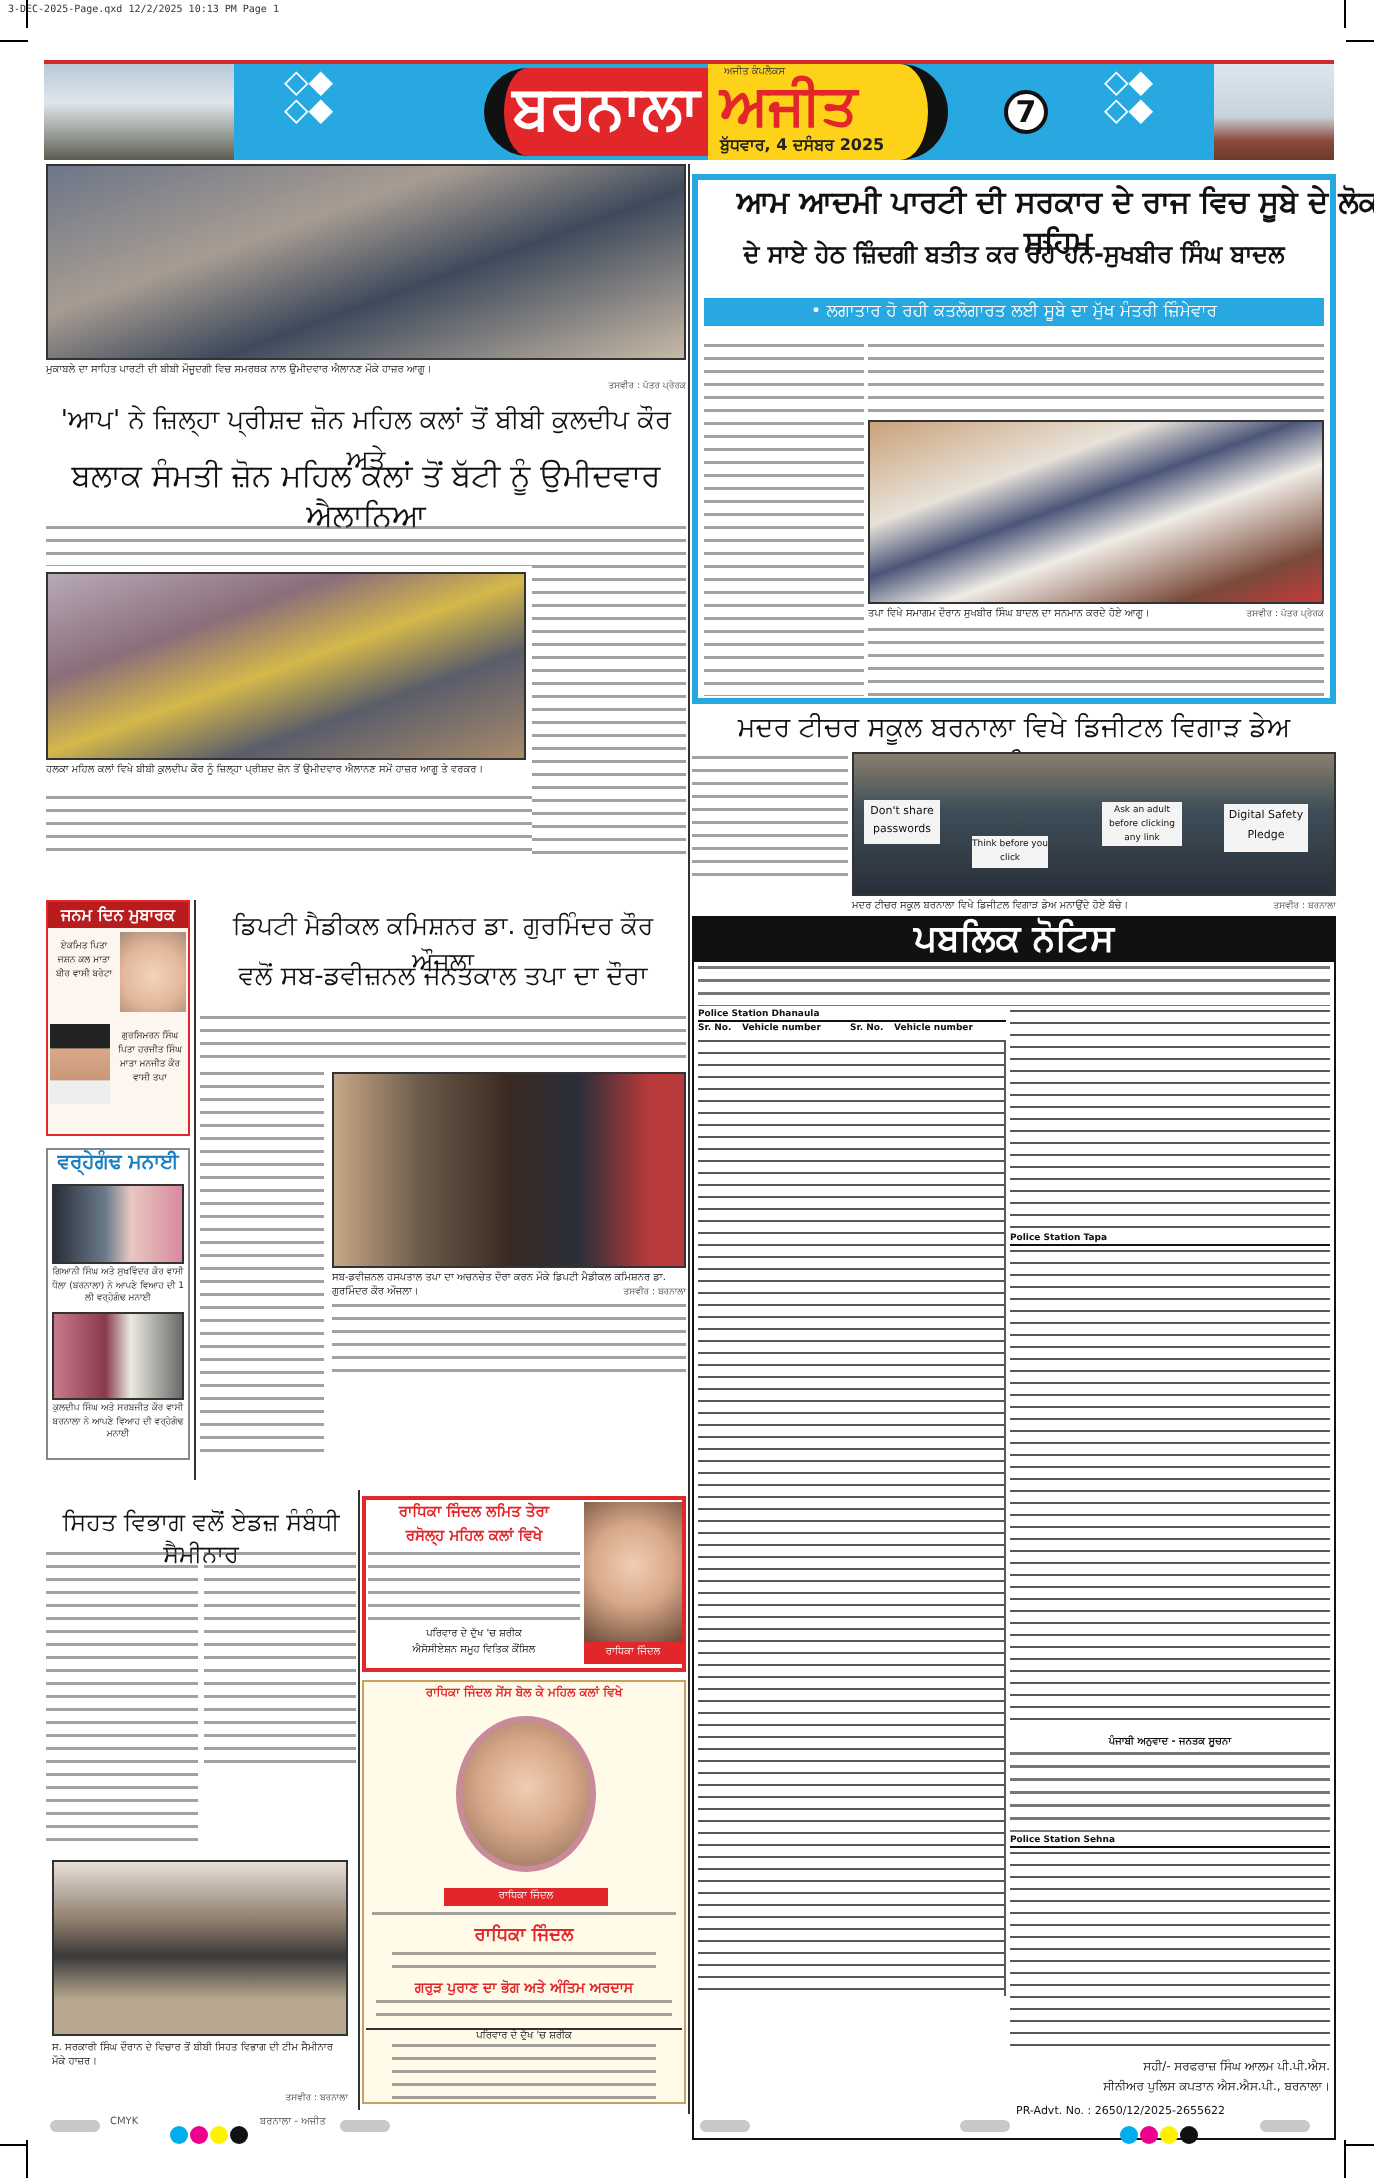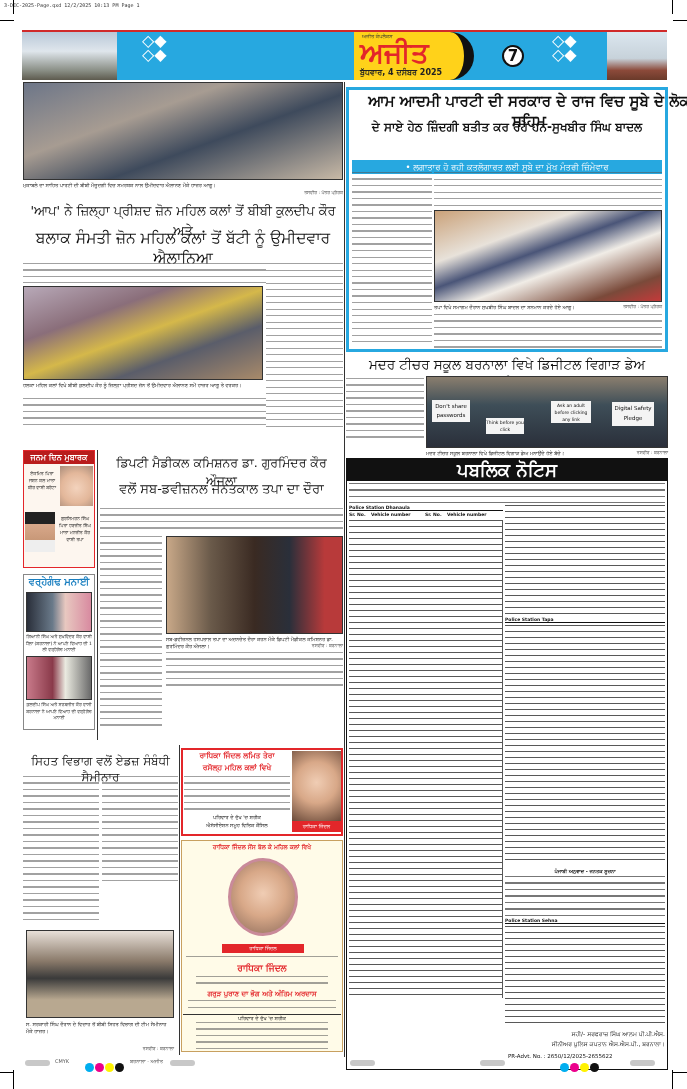--- a/index.html
+++ b/index.html
@@ -43,20 +43,21 @@
 <div class="abs crop" style="left:13px;top:1070px;width:1px;height:19px;"></div>
 <div class="abs crop" style="left:0;top:1072px;width:14px;height:1px;"></div>
 <div class="abs crop" style="left:672px;top:1070px;width:1px;height:19px;"></div>
 <div class="abs crop" style="left:673px;top:1072px;width:14px;height:1px;"></div>
 
 <div class="abs mast">
   <div class="abs mast-photo-l"></div>
   <div class="abs mast-blue"></div>
   <div class="abs diamonds" style="left:120px;top:2px;">◇◆<br>◇◆</div>
   <div class="abs diamonds" style="left:530px;top:2px;">◇◆<br>◇◆</div>
+  <div class="abs mast-red">ਬਰਨਾਲਾ</div>
   <div class="abs mast-yellow"></div>
   <div class="abs mast-kicker">ਅਜੀਤ ਕੰਪਲੈਕਸ</div>
   <div class="abs mast-title">ਅਜੀਤ</div>
   <div class="abs mast-date">ਬੁੱਧਵਾਰ, 4 ਦਸੰਬਰ 2025</div>
   <div class="abs mast-page">7</div>
   <div class="abs mast-photo-r"></div>
 </div>
 
 <div class="abs photo" style="left:23px;top:82px;width:320px;height:98px;"></div>
 <div class="abs cap" style="left:23px;top:182px;width:320px;">ਮੁਕਾਬਲੇ ਦਾ ਸਾਹਿਤ ਪਾਰਟੀ ਦੀ ਬੀਬੀ ਮੌਜੂਦਗੀ ਵਿਚ ਸਮਰਥਕ ਨਾਲ ਉਮੀਦਵਾਰ ਐਲਾਨਣ ਮੌਕੇ ਹਾਜ਼ਰ ਆਗੂ।</div>
@@ -66,21 +67,21 @@
 
 <div class="abs col-lines" style="left:23px;top:263px;width:243px;height:20px;"></div>
 <div class="abs photo" style="left:23px;top:286px;width:240px;height:94px;background:linear-gradient(160deg,#b8a9b8 0%,#8a6e7a 30%,#d5b84a 50%,#5a5d6a 70%,#a88a6a 100%);"></div>
 <div class="abs cap" style="left:23px;top:382px;width:243px;">ਹਲਕਾ ਮਹਿਲ ਕਲਾਂ ਵਿਖੇ ਬੀਬੀ ਕੁਲਦੀਪ ਕੌਰ ਨੂੰ ਜ਼ਿਲ੍ਹਾ ਪ੍ਰੀਸ਼ਦ ਜ਼ੋਨ ਤੋਂ ਉਮੀਦਵਾਰ ਐਲਾਨਣ ਸਮੇਂ ਹਾਜ਼ਰ ਆਗੂ ਤੇ ਵਰਕਰ।</div>
 <div class="abs col-lines" style="left:23px;top:398px;width:243px;height:32px;"></div>
 <div class="abs col-lines" style="left:266px;top:263px;width:77px;height:167px;"></div>
 
 <div class="abs box-blue" style="left:346px;top:87px;width:322px;height:265px;"></div>
 <div class="abs hl" style="left:350px;top:91px;width:358px;font-size:15px;line-height:20px;font-weight:bold;">ਆਮ ਆਦਮੀ ਪਾਰਟੀ ਦੀ ਸਰਕਾਰ ਦੇ ਰਾਜ ਵਿਚ ਸੂਬੇ ਦੇ ਲੋਕ ਸਹਿਮ</div>
 <div class="abs hl" style="left:350px;top:117px;width:314px;font-size:12px;line-height:20px;font-weight:bold;">ਦੇ ਸਾਏ ਹੇਠ ਜ਼ਿੰਦਗੀ ਬਤੀਤ ਕਰ ਰਹੇ ਹਨ-ਸੁਖਬੀਰ ਸਿੰਘ ਬਾਦਲ</div>
-<div class="abs" style="left:352px;top:149px;width:310px;height:14px;background:#27a8e0;color:#fff;font-size:8.5px;text-align:center;line-height:14px;margin-top:11px;">• ਲਗਾਤਾਰ ਹੋ ਰਹੀ ਕਤਲੋਗਾਰਤ ਲਈ ਸੂਬੇ ਦਾ ਮੁੱਖ ਮੰਤਰੀ ਜ਼ਿੰਮੇਵਾਰ</div>
+<div class="abs" style="left:352px;top:149px;width:310px;height:14px;background:#27a8e0;color:#fff;font-size:8.5px;text-align:center;line-height:14px;">• ਲਗਾਤਾਰ ਹੋ ਰਹੀ ਕਤਲੋਗਾਰਤ ਲਈ ਸੂਬੇ ਦਾ ਮੁੱਖ ਮੰਤਰੀ ਜ਼ਿੰਮੇਵਾਰ</div>
 <div class="abs col-lines" style="left:352px;top:172px;width:80px;height:176px;"></div>
 <div class="abs col-lines" style="left:434px;top:172px;width:228px;height:35px;"></div>
 <div class="abs photo" style="left:434px;top:210px;width:228px;height:92px;background:linear-gradient(160deg,#caa27a 0%,#e8e2da 30%,#4a5578 45%,#f0ece6 60%,#7a4a3a 85%,#c43a3a 100%);"></div>
 <div class="abs cap" style="left:434px;top:304px;width:180px;">ਤਪਾ ਵਿਖੇ ਸਮਾਗਮ ਦੌਰਾਨ ਸੁਖਬੀਰ ਸਿੰਘ ਬਾਦਲ ਦਾ ਸਨਮਾਨ ਕਰਦੇ ਹੋਏ ਆਗੂ।</div>
 <div class="abs credit" style="left:612px;top:304px;width:50px;">ਤਸਵੀਰ : ਪੱਤਰ ਪ੍ਰੇਰਕ</div>
 <div class="abs col-lines" style="left:434px;top:314px;width:228px;height:34px;"></div>
 
 <div class="abs hl" style="left:346px;top:355px;width:322px;font-size:13.5px;line-height:18px;">ਮਦਰ ਟੀਚਰ ਸਕੂਲ ਬਰਨਾਲਾ ਵਿਖੇ ਡਿਜੀਟਲ ਵਿਗਾੜ ਡੇਅ ਮਨਾਇਆ</div>
 <div class="abs col-lines" style="left:346px;top:378px;width:78px;height:62px;"></div>
 <div class="abs photo" style="left:426px;top:376px;width:242px;height:72px;background:linear-gradient(180deg,#8a7e6e 0%,#3e4e58 40%,#2a2f3a 100%);"></div>

